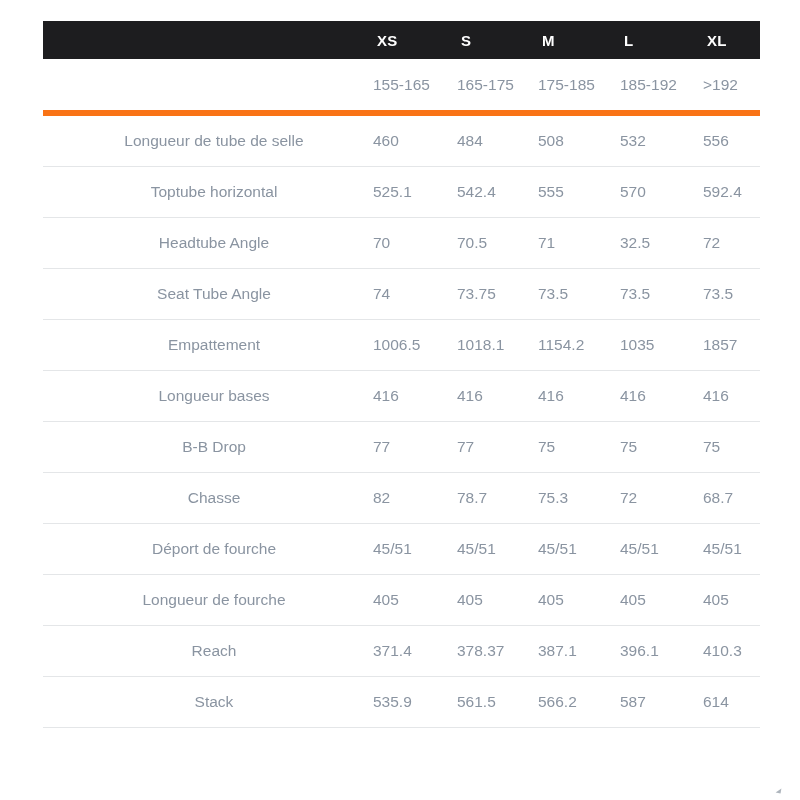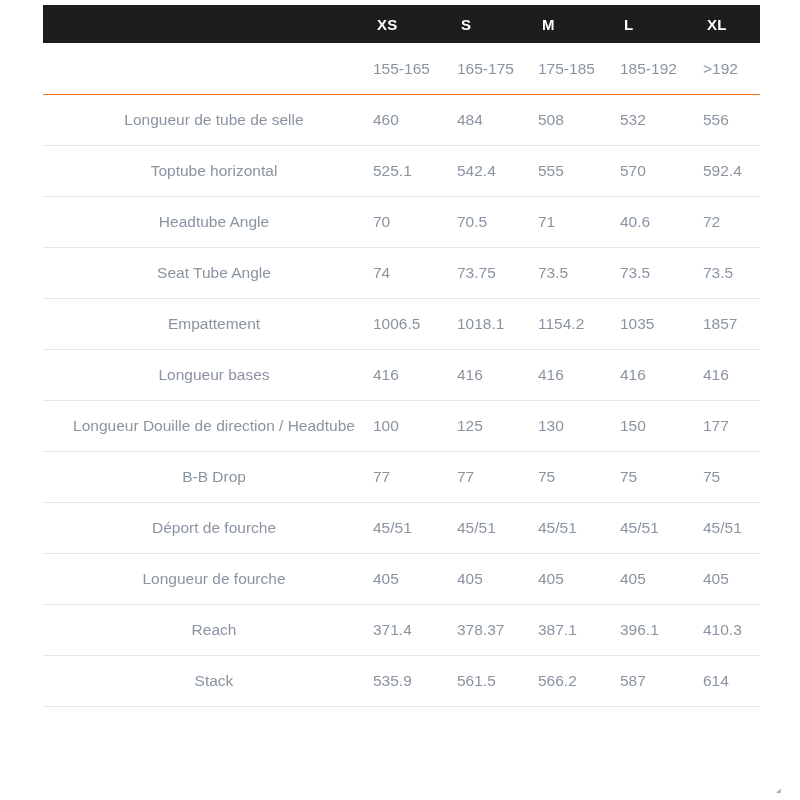--- a/index.html
+++ b/index.html
@@ -7,21 +7,21 @@
     position: relative;
     width: 800px;
     height: 800px;
     background: #ffffff;
     font-family: "Liberation Sans", sans-serif;
     overflow: hidden;
   }
   table.geo {
     position: absolute;
     left: 43px;
-    top: 5px;
+    top: 21px;
     width: 717px;
     border-collapse: collapse;
     table-layout: fixed;
   }
   col.c-label { width: 330px; }
   col.c-xs { width: 84px; }
   col.c-s  { width: 81px; }
   col.c-m  { width: 82px; }
   col.c-l  { width: 83px; }
   col.c-xl { width: 57px; }
@@ -40,21 +40,21 @@
   tbody td {
     color: #8a94a1;
     font-size: 15.5px;
     text-align: left;
     padding: 0;
     vertical-align: middle;
     white-space: nowrap;
   }
   tr.range-row td {
     height: 51px;
-    border-bottom: 1px solid #f97316;
+    border-bottom: 6px solid #f97316;
     margin-top: 20px;
   }
   tr.data-row td {
     height: 50px;
     border-bottom: 1px solid #e4e6e8;
   }
   td.row-label { padding-left: 12px; text-align: center; }
   .cursor-artifact {
     position: absolute;
     left: 776px;
@@ -114,21 +114,21 @@
       <td>542.4</td>
       <td>555</td>
       <td>570</td>
       <td>592.4</td>
     </tr>
         <tr class="data-row">
       <td class="row-label">Headtube Angle</td>
       <td>70</td>
       <td>70.5</td>
       <td>71</td>
-      <td>40.6</td>
+      <td>32.5</td>
       <td>72</td>
     </tr>
         <tr class="data-row">
       <td class="row-label">Seat Tube Angle</td>
       <td>74</td>
       <td>73.75</td>
       <td>73.5</td>
       <td>73.5</td>
       <td>73.5</td>
     </tr>
@@ -142,36 +142,36 @@
     </tr>
         <tr class="data-row">
       <td class="row-label">Longueur bases</td>
       <td>416</td>
       <td>416</td>
       <td>416</td>
       <td>416</td>
       <td>416</td>
     </tr>
         <tr class="data-row">
-      <td class="row-label">Longueur Douille de direction / Headtube</td>
-      <td>100</td>
-      <td>125</td>
-      <td>130</td>
-      <td>150</td>
-      <td>177</td>
-    </tr>
-        <tr class="data-row">
       <td class="row-label">B-B Drop</td>
       <td>77</td>
       <td>77</td>
       <td>75</td>
       <td>75</td>
       <td>75</td>
     </tr>
         <tr class="data-row">
+      <td class="row-label">Chasse</td>
+      <td>82</td>
+      <td>78.7</td>
+      <td>75.3</td>
+      <td>72</td>
+      <td>68.7</td>
+    </tr>
+        <tr class="data-row">
       <td class="row-label">Déport de fourche</td>
       <td>45/51</td>
       <td>45/51</td>
       <td>45/51</td>
       <td>45/51</td>
       <td>45/51</td>
     </tr>
         <tr class="data-row">
       <td class="row-label">Longueur de fourche</td>
       <td>405</td>

